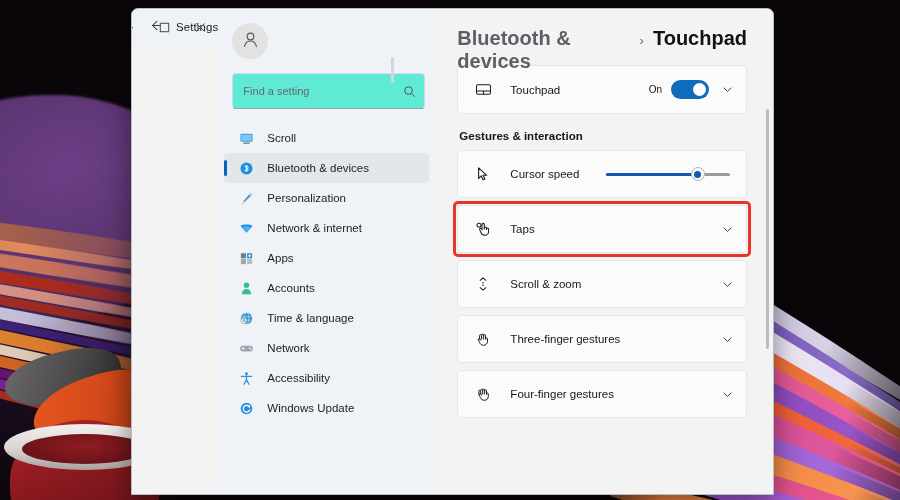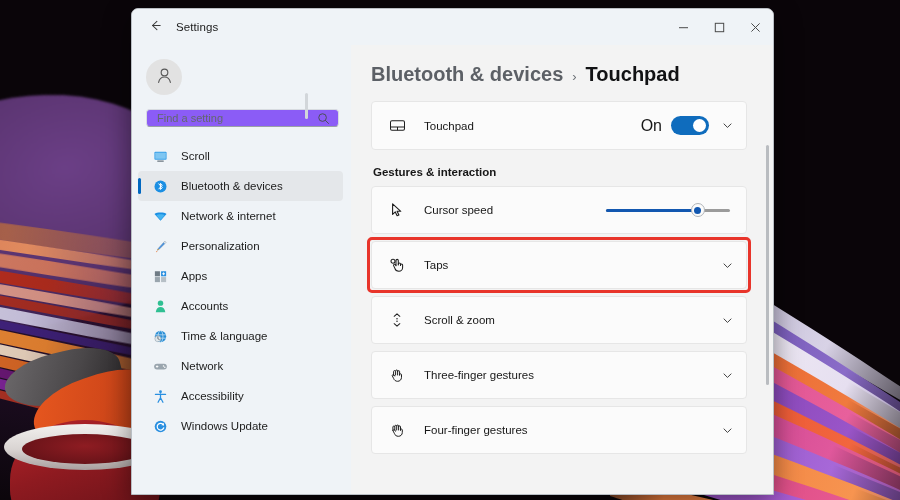--- a/index.html
+++ b/index.html
@@ -85,21 +85,21 @@
   
   #settings-window {
     position: absolute;
     left: 131px; top: 8px;
     width: 643px; height: 487px;
     background: #f3f3f3;
     border: 1px solid #b9bec4;
     border-radius: 7px 7px 0 0;
     overflow: hidden;
     box-shadow: 0 8px 28px rgba(0,0,0,0.45);
-    display: flex; flex-direction: column;
+    display: flex; flex-direction: row;
   }
 
   
   .titlebar {
     height: 36px; flex: 0 0 36px;
     background: #eff3f7;
     display: flex; align-items: center;
     position: relative;
   }
   .back-btn {
@@ -130,21 +130,21 @@
   }
   .profile { display: flex; align-items: center; padding: 10px 0 4px 14px; height: 58px; }
   .avatar {
     width: 36px; height: 36px; border-radius: 50%;
     background: #e2e2e2;
     display: flex; align-items: center; justify-content: center;
     color: #585858;
   }
   .search-wrap { padding: 6px 12px 10px 14px; }
   .search-box {
-    height: 18px; background: #8b5cf6;
+    height: 36px; background: #5eead4;
     border: 1px solid #d7dbe0; border-bottom-color: #9aa0a6;
     border-radius: 4px;
     display: flex; align-items: center;
     padding: 0 8px 0 10px;
   }
   .search-box input {
     flex: 1 1 auto; border: none; outline: none; background: transparent;
     font-family: "Liberation Sans", sans-serif;
     font-size: 11px; color: #2a2a2a;
   }
@@ -212,21 +212,21 @@
   .card.touchpad-card { height: 49px; margin-bottom: 0; }
   .card-ico {
     width: 22px; flex: 0 0 22px; margin-right: 16px;
     display: flex; align-items: center; justify-content: center;
     color: #1e1e1e;
   }
   .card-label { font-size: 11.5px; color: #171717; flex: 0 0 auto; }
   .card-spacer { flex: 1 1 auto; }
   .chev { color: #3c3c3c; display: flex; align-items: center; margin-left: 12px; }
 
-  .toggle-on-label { font-size: 16px; color: #171717; margin-right: 9px; }
+  .toggle-on-label { font-size: 10px; color: #171717; margin-right: 9px; }
   .toggle {
     width: 38px; height: 19px; border-radius: 10px;
     background: #0f6cbd; position: relative;
   }
   .toggle .knob {
     position: absolute; right: 3px; top: 3px;
     width: 13px; height: 13px; border-radius: 50%;
     background: #ffffff;
   }
 
@@ -418,37 +418,37 @@
                 <circle cx="8" cy="8" r="6.4" fill="#1b8fe3"></circle>
                 <path d="M6.2 5.2 L9.9 9.2 L7.9 11.2 V4.6 L9.9 6.6 L6.2 10.6" fill="none" stroke="#ffffff" stroke-width="1.05" stroke-linecap="round" stroke-linejoin="round"></path>
               </svg>
             </span>
             <span class="nav-label">Bluetooth &amp; devices</span>
           </div>
 
           <div class="navitem">
             <span class="nav-ico">
               <svg width="15" height="15" viewBox="0 0 16 16">
-                <path d="M1.6 5.2 C4 3.2 12 3.2 14.4 5.2 L8 12.6 Z" fill="#1b8fe3"></path>
-                <path d="M3.6 6.6 C5.4 5.3 10.6 5.3 12.4 6.6 L8 11.8 Z" fill="#46b4f0"></path>
-              </svg>
-            </span>
-            <span class="nav-label">Network &amp; internet</span>
-          </div>
-
-          <div class="navitem">
-            <span class="nav-ico">
-              <svg width="15" height="15" viewBox="0 0 16 16">
                 <path d="M12.6 2.2 L14.0 3.6 L6.3 11.3 L4.6 12.0 L5.3 10.3 Z" fill="#d9e2ea" stroke="#8c9aa6" stroke-width=".5"></path>
                 <path d="M11.2 3.6 L12.6 5.0 L6.3 11.3 L4.6 12.0 L5.3 10.3 Z" fill="#4a90d9"></path>
                 <path d="M4.6 12.0 L5.3 10.3 L6.4 11.4 Z" fill="#f0a02a"></path>
                 <path d="M3.0 14.2 C3.6 13.0 4.2 12.4 4.9 12.2 L4.2 13.8 Z" fill="#e8702a"></path>
               </svg>
             </span>
             <span class="nav-label">Personalization</span>
+          </div>
+
+          <div class="navitem">
+            <span class="nav-ico">
+              <svg width="15" height="15" viewBox="0 0 16 16">
+                <path d="M1.6 5.2 C4 3.2 12 3.2 14.4 5.2 L8 12.6 Z" fill="#1b8fe3"></path>
+                <path d="M3.6 6.6 C5.4 5.3 10.6 5.3 12.4 6.6 L8 11.8 Z" fill="#46b4f0"></path>
+              </svg>
+            </span>
+            <span class="nav-label">Network &amp; internet</span>
           </div>
 
           <div class="navitem">
             <span class="nav-ico">
               <svg width="15" height="15" viewBox="0 0 16 16">
                 <rect x="2" y="2.4" width="5.4" height="5.4" fill="#6f7b85"></rect>
                 <rect x="2" y="8.6" width="5.4" height="5.4" fill="#9aa5ae"></rect>
                 <rect x="8.6" y="8.6" width="5.4" height="5.4" fill="#b6bfc6"></rect>
                 <rect x="8.6" y="2.4" width="5.4" height="5.4" fill="#2a8fe0"></rect>
                 <path d="M11.3 3.6 V6.6 M9.8 5.1 H12.8" stroke="#ffffff" stroke-width="1.05"></path>

